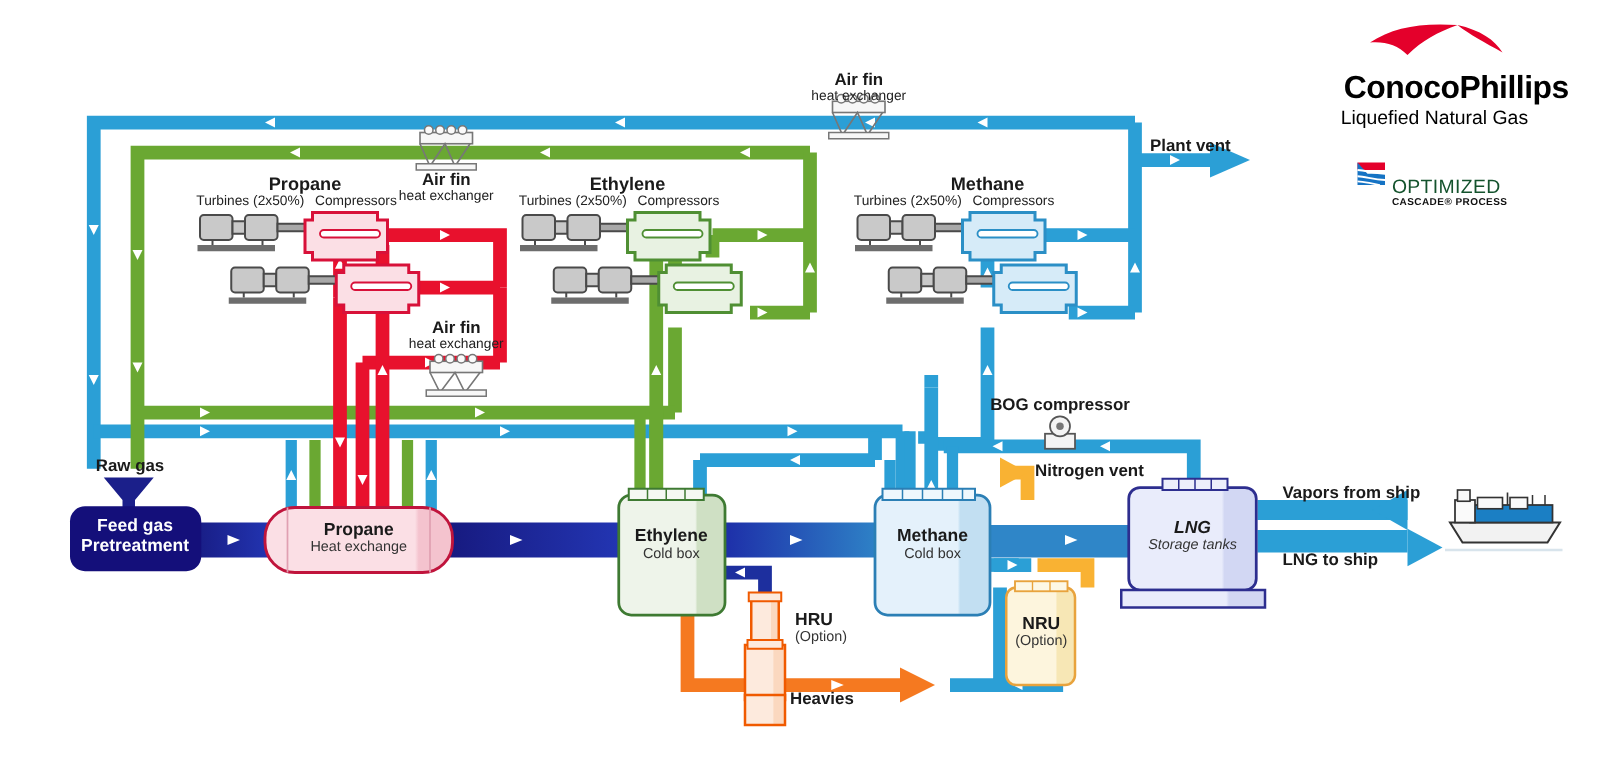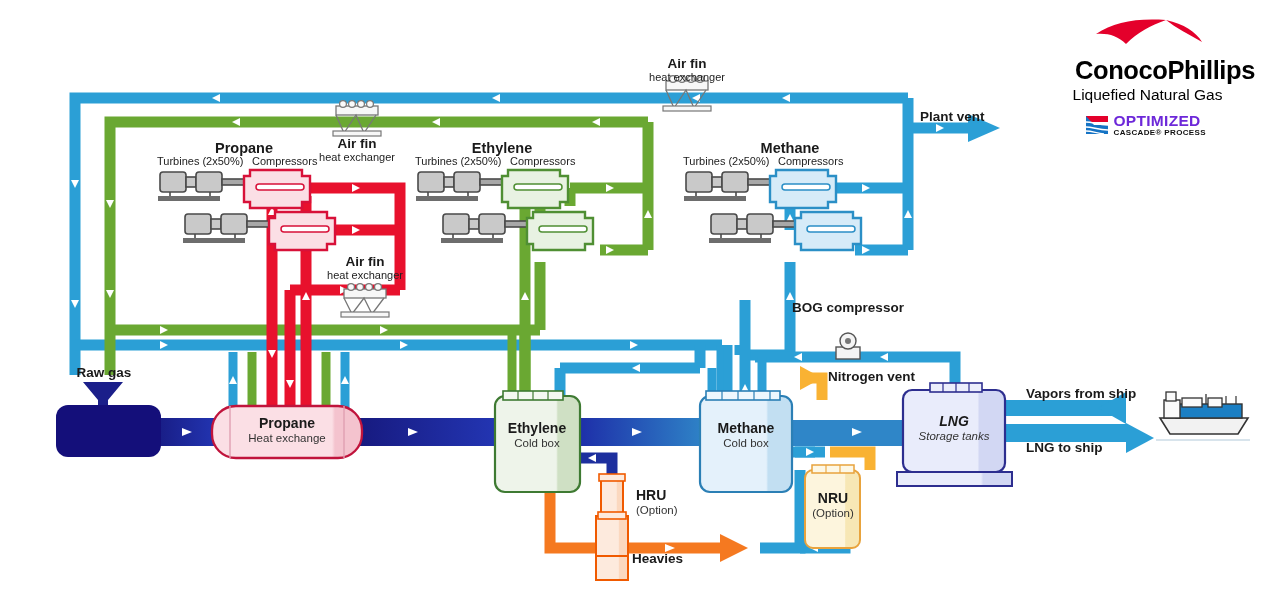--- a/index.html
+++ b/index.html
@@ -21,21 +21,21 @@
   .t-white{color:#ffffff;}
 
   
   #logo{position:absolute;left:1040px;top:18px;width:215px;text-align:center;}
   #logoMark{display:block;margin:0 auto;}
   #logoName{font-size:25.5px;font-weight:bold;color:#000;letter-spacing:-0.4px;
             margin-top:-2px;text-align:right;}
   #logoTag{font-size:15.5px;color:#000;margin-top:1px;}
   #ocp{margin:9px auto 0;width:128px;display:flex;align-items:center;gap:4px;}
   #ocpTxt{text-align:left;line-height:1.0;}
-  #ocpTop{font-size:15.5px;font-weight:bold;color:#6d28d9;letter-spacing:0.3px;}
+  #ocpTop{font-size:15.5px;font-weight:normal;color:#14532d;letter-spacing:0.3px;margin-top:29px;}
   #ocpBot{font-size:8px;font-weight:bold;color:#111;letter-spacing:0.35px;}
 </style>
 </head>
 <body>
 
 <div id="stage">
 
   <svg id="flow" width="1280" height="615" viewBox="0 0 1280 615">
     <defs>
       <linearGradient id="gFeed" x1="0" y1="0" x2="1" y2="0">
@@ -486,20 +486,24 @@
     <b class="t-mid">Air fin</b>
     <span class="t-small">heat exchanger</span>
   </div>
   <div class="lbl ctr" style="left:365px;top:254px;">
     <b class="t-mid">Air fin</b>
     <span class="t-small">heat exchanger</span>
   </div>
 
   <div class="lbl ctr t-mid" style="left:104px;top:365px;">Raw gas</div>
 
+  <div class="lbl ctr t-white" style="left:108px;top:413px;width:120px;">
+    <b class="t-box t-white">Feed gas</b>
+    <b class="t-box t-white">Pretreatment</b>
+  </div>
 
   <div class="lbl ctr" style="left:287px;top:416px;">
     <b class="t-box">Propane</b>
     <span class="t-boxsub">Heat exchange</span>
   </div>
 
   <div class="lbl ctr" style="left:537px;top:421px;">
     <b class="t-box">Ethylene</b>
     <span class="t-boxsub">Cold box</span>
   </div>
@@ -518,21 +522,21 @@
     <b class="t-box">NRU</b>
     <span class="t-boxsub">(Option)</span>
   </div>
 
   <div class="lbl ctr" style="left:954px;top:414px;font-style:italic;">
     <b class="t-box">LNG</b>
     <span class="t-boxsub">Storage tanks</span>
   </div>
 
   <div class="lbl t-mid" style="left:920px;top:109px;">Plant vent</div>
-  <div class="lbl ctr t-mid" style="left:848px;top:300px;">BOG compressor</div>
+  <div class="lbl ctr t-mid" style="left:848px;top:316px;">BOG compressor</div>
   <div class="lbl t-mid" style="left:828px;top:369px;">Nitrogen vent</div>
   <div class="lbl t-mid" style="left:632px;top:551px;">Heavies</div>
   <div class="lbl t-mid" style="left:1026px;top:386px;">Vapors from ship</div>
   <div class="lbl t-mid" style="left:1026px;top:440px;">LNG to ship</div>
 
   <div id="logo">
     <svg id="logoMark" width="112" height="40" viewBox="0 0 112 40">
       <path d="M4,16 C22,4 44,0 74,2 C58,8 46,14 34,26 C26,18 16,15 4,16 Z" fill="#e4002b"></path>
       <path d="M74,2 C92,6 104,14 110,24 C96,16 84,10 74,2 Z" fill="#e4002b"></path>
     </svg>

